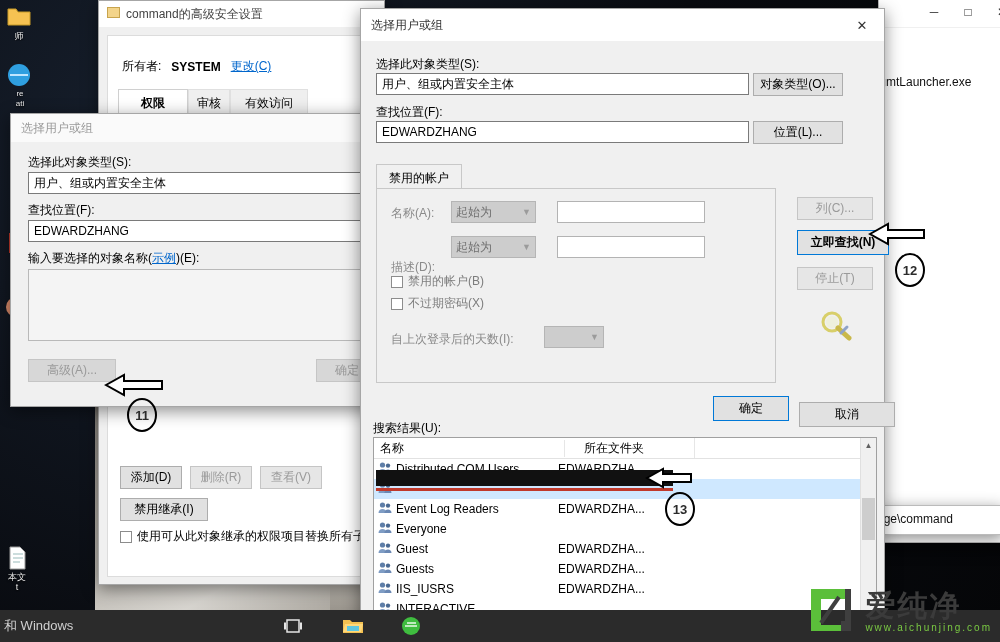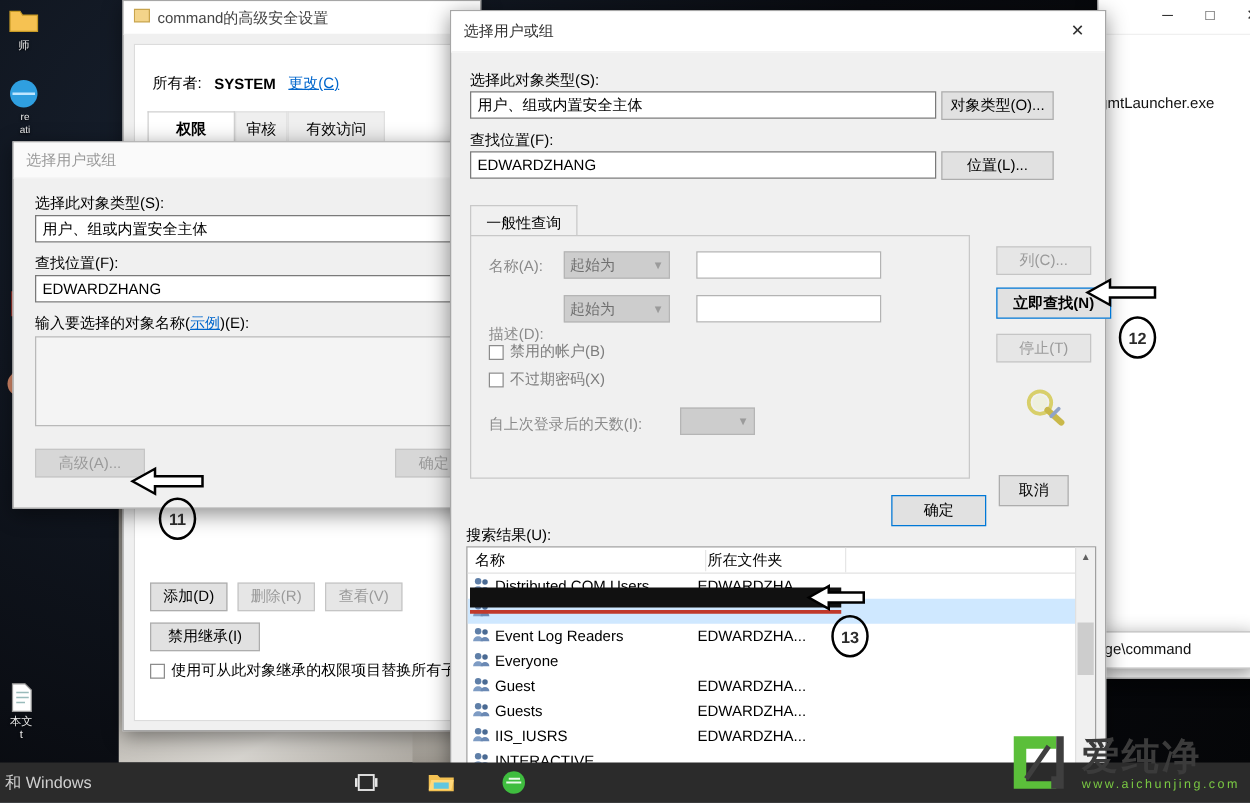--- a/index.html
+++ b/index.html
@@ -216,21 +216,21 @@
   </div>
 
   <div class="lbl" style="position:absolute;left:15px;top:47px;">选择此对象类型(S):</div>
   <div class="tbox" style="position:absolute;left:15px;top:64px;width:373px;">用户、组或内置安全主体</div>
   <div class="btn" style="position:absolute;left:392px;top:64px;width:90px;">对象类型(O)...</div>
 
   <div class="lbl" style="position:absolute;left:15px;top:95px;">查找位置(F):</div>
   <div class="tbox" style="position:absolute;left:15px;top:112px;width:373px;">EDWARDZHANG</div>
   <div class="btn" style="position:absolute;left:392px;top:112px;width:90px;">位置(L)...</div>
 
-  <div style="position:absolute;left:15px;top:155px;padding:5px 12px;background:#f0f0f0;border:1px solid #c8c8c8;border-bottom:none;font-size:12px;">一般性查询</div>
+  <div style="position:absolute;left:15px;top:155px;padding:5px 12px;background:#f0f0f0;border:1px solid #c8c8c8;border-bottom:none;font-size:12px;">禁用的帐户</div>
   <div style="position:absolute;left:15px;top:179px;width:398px;height:193px;background:#f0f0f0;border:1px solid #c8c8c8;"></div>
 
   <div class="lbl" style="position:absolute;left:30px;top:196px;color:#8a8a8a;">名称(A):</div>
   <div class="cmb" style="position:absolute;left:90px;top:192px;width:85px;">
     <span>起始为</span>
     <span class="ar">▼</span>
   </div>
   <div class="tbox" style="position:absolute;left:196px;top:192px;width:148px;border-color:#b3b3b3;"></div>
 
   <div class="lbl" style="position:absolute;left:30px;top:231px;color:#8a8a8a;margin-top:19px;">描述(D):</div>
@@ -261,27 +261,27 @@
   <div style="position:absolute;left:458px;top:300px;">
     <svg width="34" height="32" viewBox="0 0 34 32">
       <circle cx="13" cy="13" r="9" fill="none" stroke="#d8cf6a" stroke-width="3"></circle>
       <circle cx="13" cy="13" r="6" fill="#eef0dd"></circle>
       <path d="M19 19 L30 29" stroke="#c9b84a" stroke-width="5" stroke-linecap="round"></path>
       <path d="M22 24 L28 18" stroke="#8fa3c8" stroke-width="3" stroke-linecap="round"></path>
     </svg>
   </div>
 
   <div class="btn def" style="position:absolute;left:352px;top:387px;width:76px;height:25px;">确定</div>
-  <div class="btn" style="position:absolute;left:438px;top:371px;width:56px;height:25px;">取消</div>
+  <div class="btn" style="position:absolute;left:438px;top:393px;width:96px;height:25px;">取消</div>
 
   <div class="lbl" style="position:absolute;left:12px;top:411px;">搜索结果(U):</div>
   <div style="position:absolute;left:12px;top:428px;width:502px;height:196px;background:#fff;border:1px solid #a0a0a0;overflow:hidden;">
     <div style="display:flex;height:20px;align-items:center;border-bottom:1px solid #e2e2e2;">
       <div style="width:184px;padding-left:6px;font-size:12px;">名称</div>
-      <div style="width:110px;font-size:12px;border-left:1px solid #e6e6e6;padding-left:1px;">所在文件夹</div>
+      <div style="width:110px;font-size:12px;border-left:1px solid #e6e6e6;padding-left:19px;">所在文件夹</div>
       <div style="flex:1;border-left:1px solid #e6e6e6;height:20px;"></div>
     </div>
     <div id="results-rows">
         <div class="lrow">
           <div class="nm">
             <span><svg width="14" height="13" viewBox="0 0 14 13">
                 <circle cx="4.5" cy="4" r="2.6" fill="#5f7fa8"></circle>
                 <path d="M0.5 12c0-2.4 1.8-4 4-4s4 1.6 4 4z" fill="#7e9cc4"></path>
                 <circle cx="10" cy="4.6" r="2.2" fill="#4a6a93"></circle>
                 <path d="M6.4 12c0-2.1 1.6-3.5 3.6-3.5s3.5 1.4 3.5 3.5z" fill="#6a88b3"></path>

